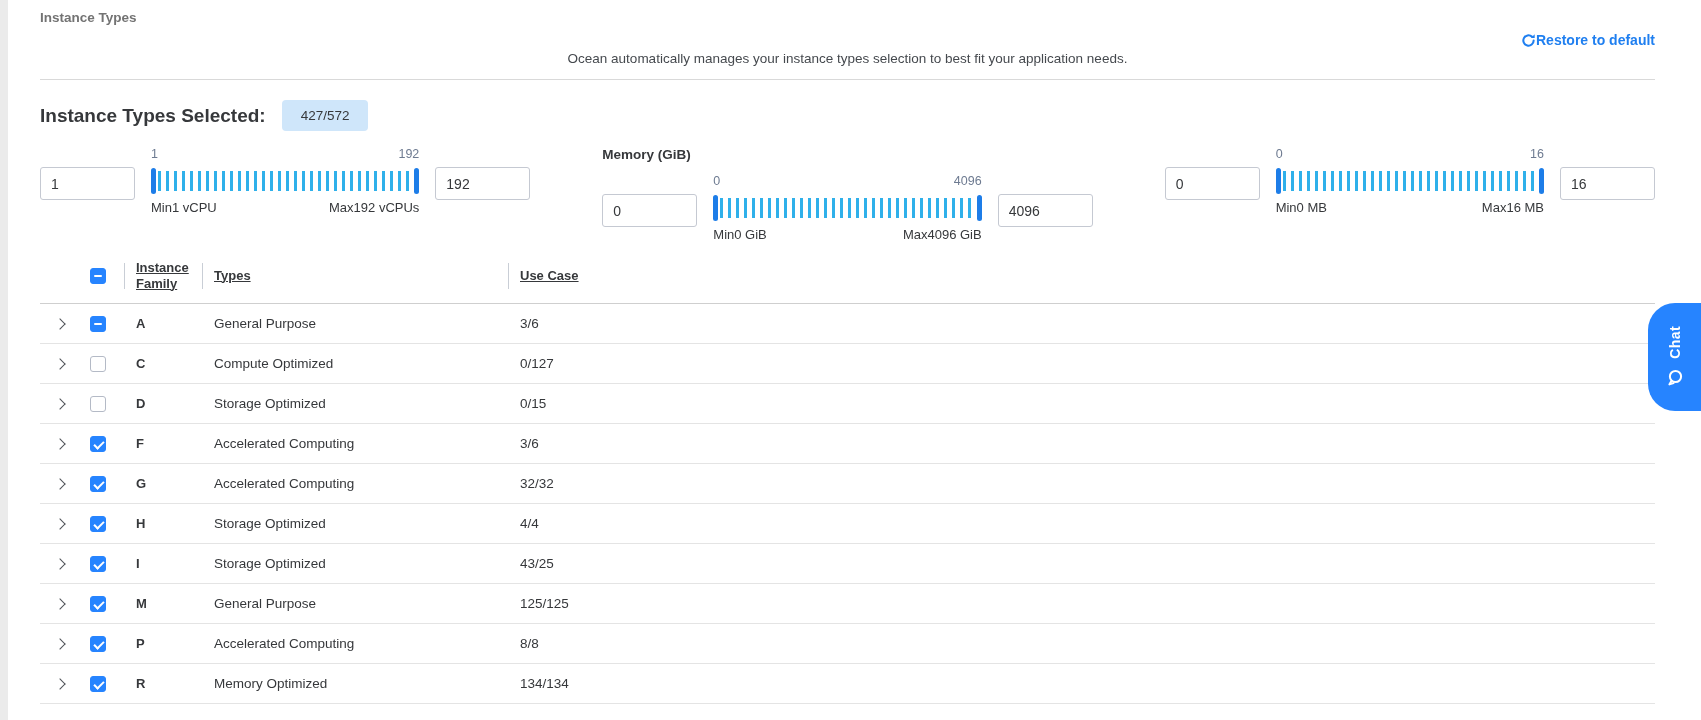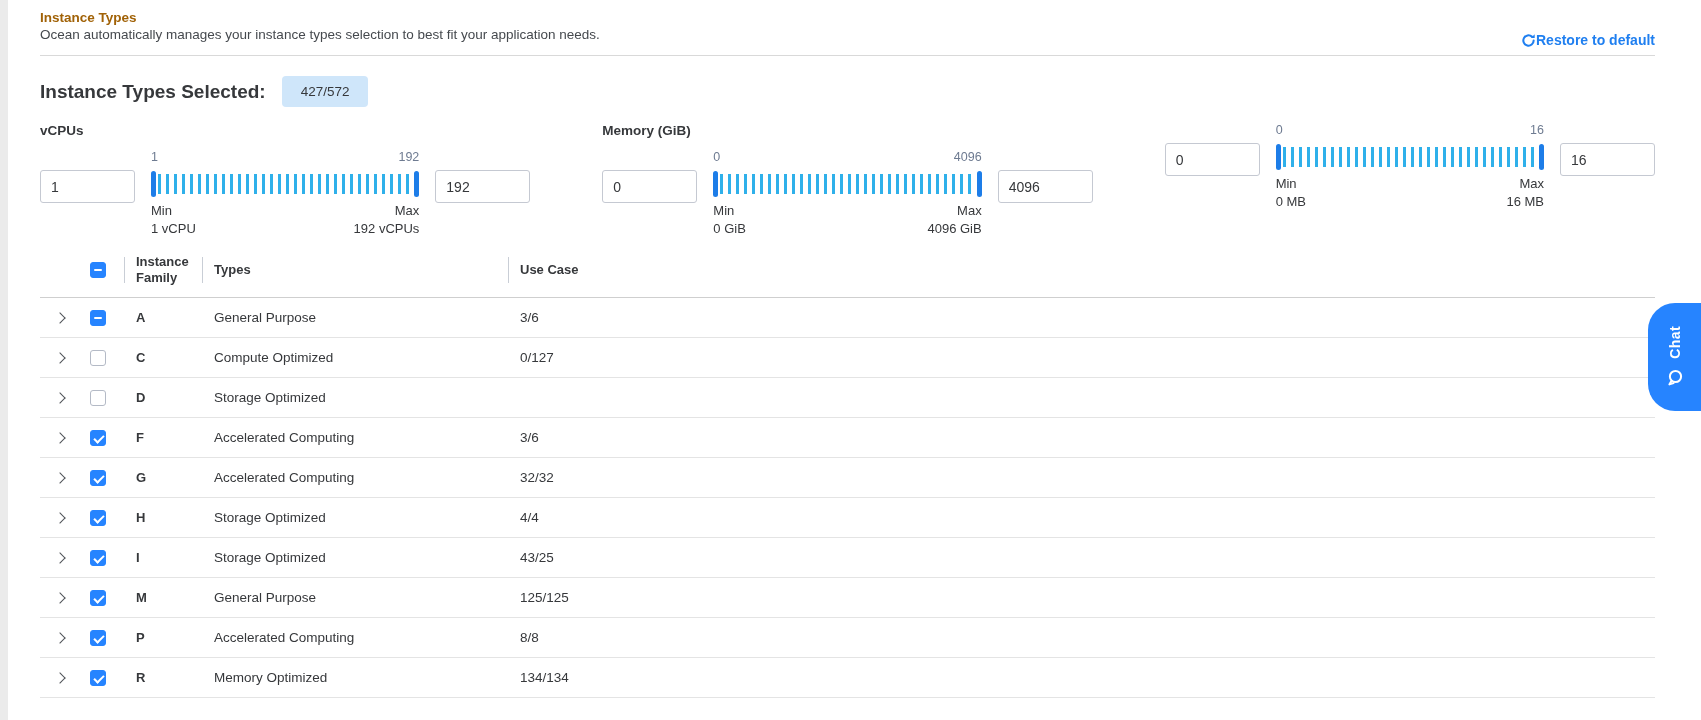--- a/index.html
+++ b/index.html
@@ -6,22 +6,22 @@
   html,body { width:1701px; height:720px; overflow:hidden; }
   body {
     font-family: "Liberation Sans", sans-serif;
     background:#ffffff; color:#36383b; position:relative;
   }
   .left-strip{ position:absolute; left:0; top:0; width:8px; height:720px; background:#ebebeb; }
   .content{ position:absolute; left:8px; top:0; right:0; bottom:0; padding:10px 46px 0 32px; }
 
   
   .hdr{ position:relative; }
-  .page-title{ font-size:13.5px; font-weight:700; color:#a16207; margin-bottom:0; }
-  .desc{ font-size:13.5px; color:#45494e; line-height:20px; }
+  .page-title{ font-size:13.5px; font-weight:700; color:#737373; margin-bottom:24px; }
+  .desc{ font-size:13.5px; color:#45494e; line-height:20px;text-align:center; }
   .restore{ position:absolute; top:22px; right:0; display:flex; align-items:center; gap:0;
     color:#1f7ff0; font-size:14px; font-weight:700; cursor:pointer; text-decoration:none; }
   .divider{ border:none; border-top:1px solid #d9d9d9; margin-top:10px; }
 
   
   .selected-row{ margin-top:20px; display:flex; align-items:center; }
   .selected-label{ font-size:19px; font-weight:700; color:#36383b; }
   .badge{ margin-left:16px; background:#cfe6fa; color:#36383b; font-size:13.5px;
     padding:8px 19px; border-radius:4px; }
 
@@ -32,27 +32,27 @@
   .num-input{ width:95px; height:33px; border:1px solid #c5c9d2; border-radius:3px;
     font-family:"Liberation Sans",sans-serif; font-size:14px; color:#36383b; padding:0 10px; margin-top:20px; outline:none; }
   .slider-mid{ flex:1; margin:0 16px; }
   .vals{ display:flex; justify-content:space-between; font-size:12.5px; color:#6e7b91; height:18px; margin-bottom:3px; }
   .track{ position:relative; height:26px; }
   .ticks{ position:absolute; left:7px; right:7px; top:3px; bottom:3px;
     background:repeating-linear-gradient(90deg,#2fb0ea 0 3px,transparent 3px 8px); }
   .handle{ position:absolute; top:0; width:5px; height:26px; background:#1d7de8; border-radius:2.5px; }
   .handle.left{ left:0; } .handle.right{ right:0; }
   .minmax{ display:flex; justify-content:space-between; margin-top:5px; }
-  .mm-col{ display:flex; flex-direction:column; font-size:13px; color:#36383b; line-height:18px; }
+  .mm-col{ display:flex; flex-direction:row; font-size:13px; color:#36383b; line-height:18px; }
   .mm-col.right{ text-align:right; }
 
   
   .itable{ margin-top:4px; }
   .trow{ display:grid; grid-template-columns:40px 44px 78px 306px 1fr; align-items:center; }
-  .thead{ min-height:56px; border-bottom:1px solid #cfcfcf; }
+  .thead{ min-height:56px; border-bottom:1px solid #cfcfcf;text-decoration:underline; }
   .th{ font-size:13px; font-weight:700; color:#36383b; position:relative; padding:6px 4px 6px 12px; line-height:16px; }
   .th.sep::before{ content:""; position:absolute; left:0; top:50%; transform:translateY(-50%);
     width:1px; height:26px; background:#c9ced6; }
   .row{ height:40px; border-bottom:1px solid #e4e4e4; font-size:13.5px; color:#36383b; }
   .cell{ padding-left:12px; }
   .fam{ font-weight:700; font-size:13px; }
   .chev-cell{ display:flex; justify-content:center; }
   .chevron{ width:8px; height:8px; border-right:1.7px solid #4f5358; border-bottom:1.7px solid #4f5358;
     transform:rotate(-45deg); cursor:pointer; }
   .cb-cell{ display:flex; justify-content:flex-start; padding-left:10px; }
@@ -93,21 +93,20 @@
     <hr class="divider">
   </div>
 
   <div class="selected-row">
     <span class="selected-label">Instance Types Selected:</span>
     <span class="badge">427/572</span>
   </div>
 
   <div class="sliders" id="sliders">
   <div class="slider-col">
-    <div class="slider-label">vCPUs</div>
     <div class="slider-row">
       <input class="num-input" value="1" style="">
       <div class="slider-mid">
         <div class="vals">
           <span>1</span>
           <span>192</span>
         </div>
         <div class="track">
           <div class="ticks"></div>
           <div class="handle left"></div>
@@ -223,20 +222,21 @@
 
   <div class="trow row">
     <div class="chev-cell">
       <span class="chevron"></span>
     </div>
     <div class="cb-cell">
       <span class="cb unchecked"></span>
     </div>
     <div class="cell fam">D</div>
     <div class="cell">Storage Optimized</div>
+    <div class="cell">0/15</div>
   </div>
 
   <div class="trow row">
     <div class="chev-cell">
       <span class="chevron"></span>
     </div>
     <div class="cb-cell">
       <span class="cb checked"></span>
     </div>
     <div class="cell fam">F</div>

